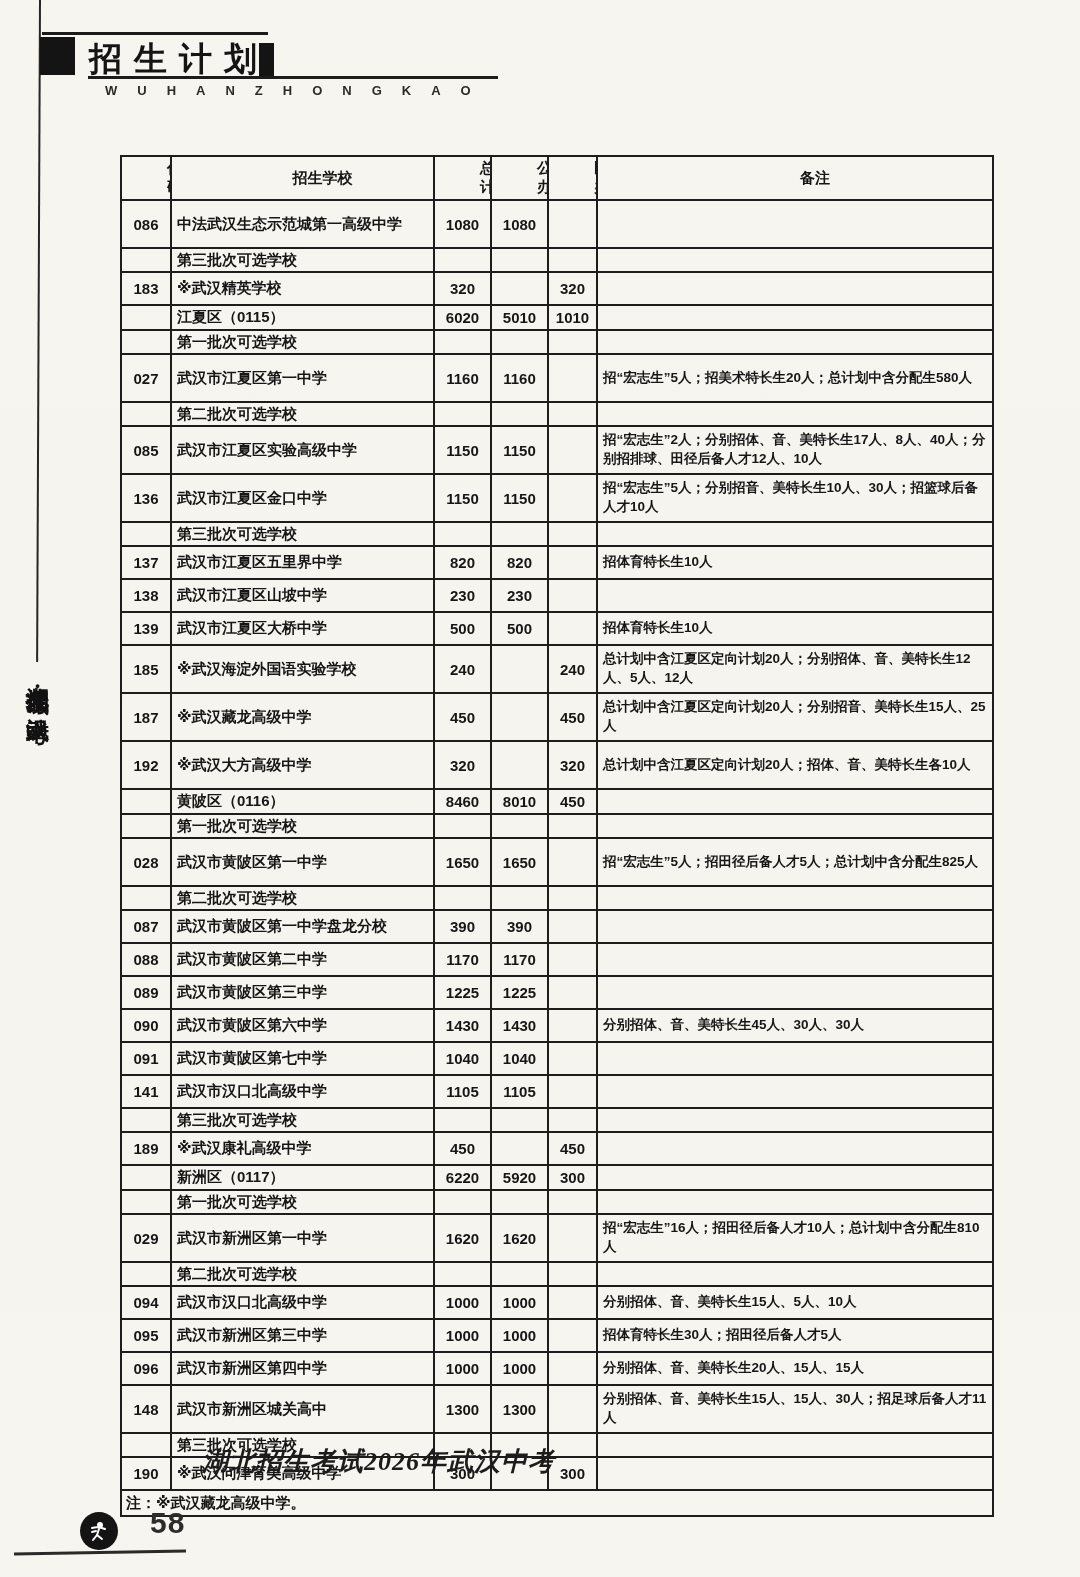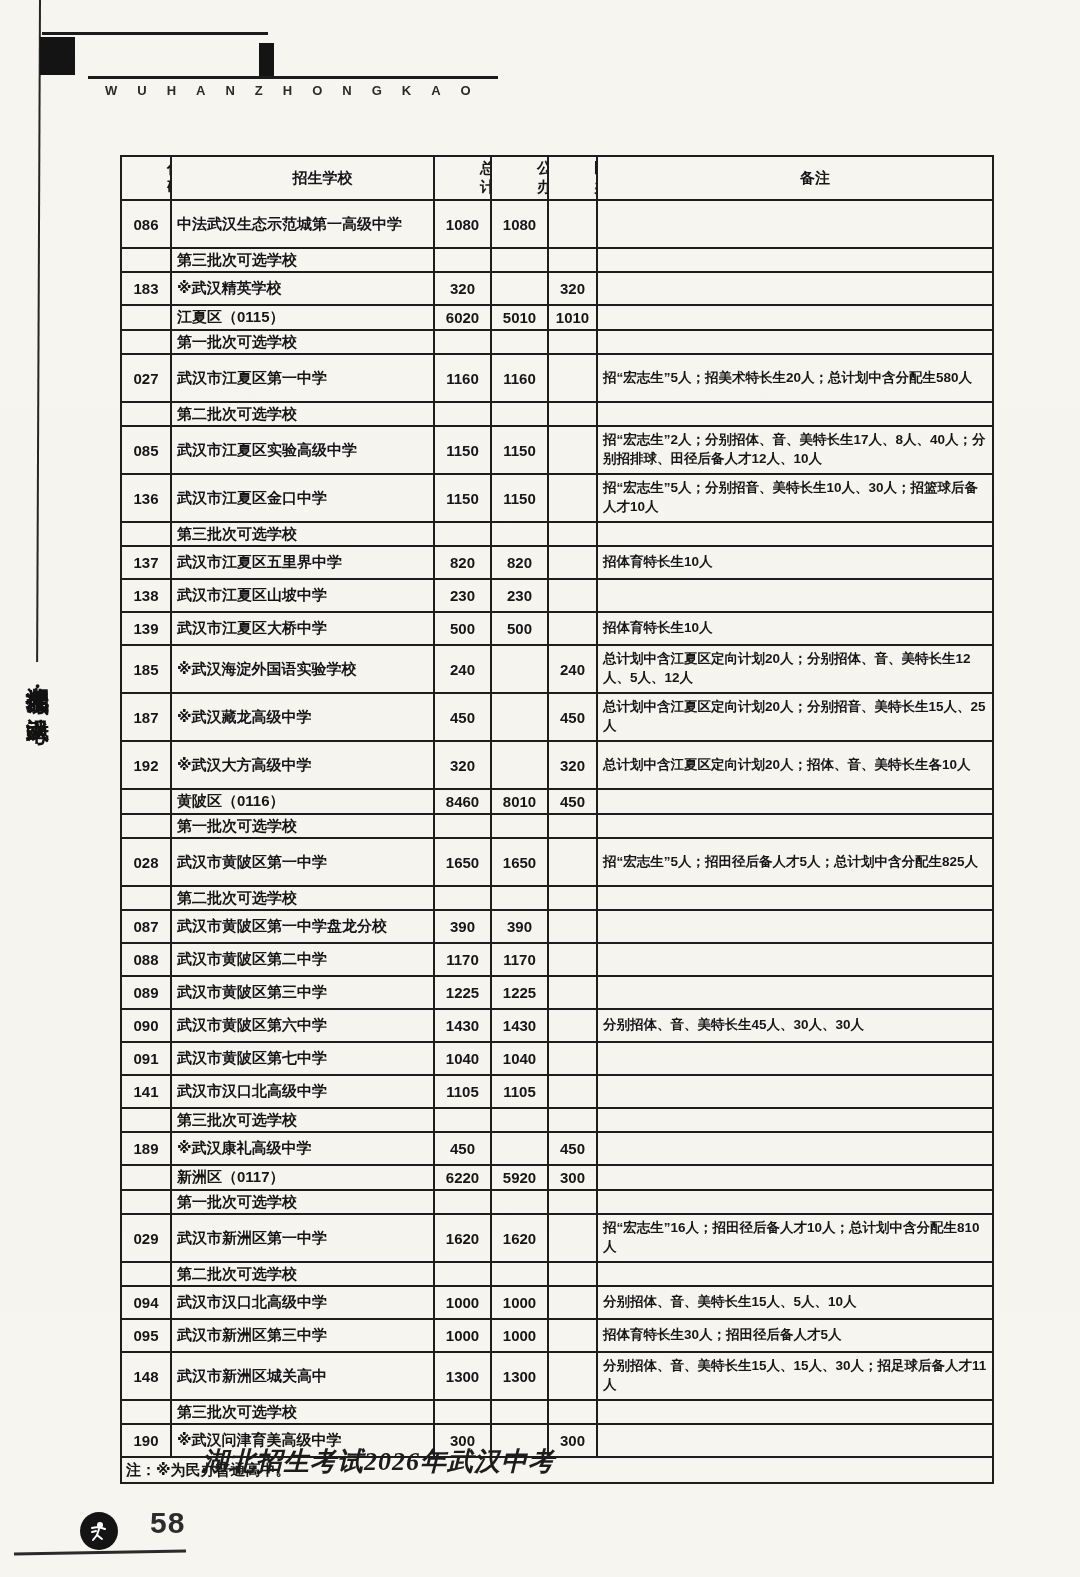--- a/index.html
+++ b/index.html
@@ -87,20 +87,21 @@
 </style>
 </head>
 <body>
 
 <div class="page">
 
   <div class="left-rule"></div>
 
   <div class="topline"></div>
   <div class="black-square"></div>
+  <div class="page-title">招生计划</div>
   <div class="accent-bar"></div>
   <div class="underline"></div>
   <div class="subtitle">WUHANZHONGKAO</div>
 
   <div class="sidebar-text">湖北招生考试·武汉中考</div>
 
   <table class="enroll">
     <colgroup>
       <col style="width:50px">
         <col style="width:263px">
@@ -385,20 +386,28 @@
           <td class="c-remark">分别招体、音、美特长生15人、5人、10人</td>
         </tr>
         <tr class="r-school">
           <td class="c-code">095</td>
           <td class="c-school">武汉市新洲区第三中学</td>
           <td class="c-num">1000</td>
           <td class="c-num">1000</td>
           <td class="c-num"></td>
           <td class="c-remark">招体育特长生30人；招田径后备人才5人</td>
         </tr>
+        <tr class="r-school">
+          <td class="c-code">096</td>
+          <td class="c-school">武汉市新洲区第四中学</td>
+          <td class="c-num">1000</td>
+          <td class="c-num">1000</td>
+          <td class="c-num"></td>
+          <td class="c-remark">分别招体、音、美特长生20人、15人、15人</td>
+        </tr>
         <tr class="r-school tall">
           <td class="c-code">148</td>
           <td class="c-school">武汉市新洲区城关高中</td>
           <td class="c-num">1300</td>
           <td class="c-num">1300</td>
           <td class="c-num"></td>
           <td class="c-remark">分别招体、音、美特长生15人、15人、30人；招足球后备人才11人</td>
         </tr>
         <tr class="r-section">
           <td class="c-code"></td>
@@ -412,21 +421,21 @@
           <td class="c-code">190</td>
           <td class="c-school">※武汉问津育美高级中学</td>
           <td class="c-num">300</td>
           <td class="c-num"></td>
           <td class="c-num">300</td>
           <td class="c-remark"></td>
         </tr>
       </tbody>
     <tbody>
       <tr class="r-note">
-        <td colspan="6">注：※为民办普通高中。</td>
+        <td colspan="6">注：※武汉藏龙高级中学。</td>
       </tr>
     </tbody>
   </table>
 
   <span class="logo">
     <svg width="26" height="26" viewBox="0 0 26 26" aria-hidden="true">
       <g stroke="#ffffff" stroke-width="2" fill="none" stroke-linecap="round">
         <circle cx="14" cy="7" r="3" fill="#ffffff" stroke="none"></circle>
         <path d="M6 10 Q12 8 19 11"></path>
         <path d="M13 11 L11 17 L7 22"></path>

